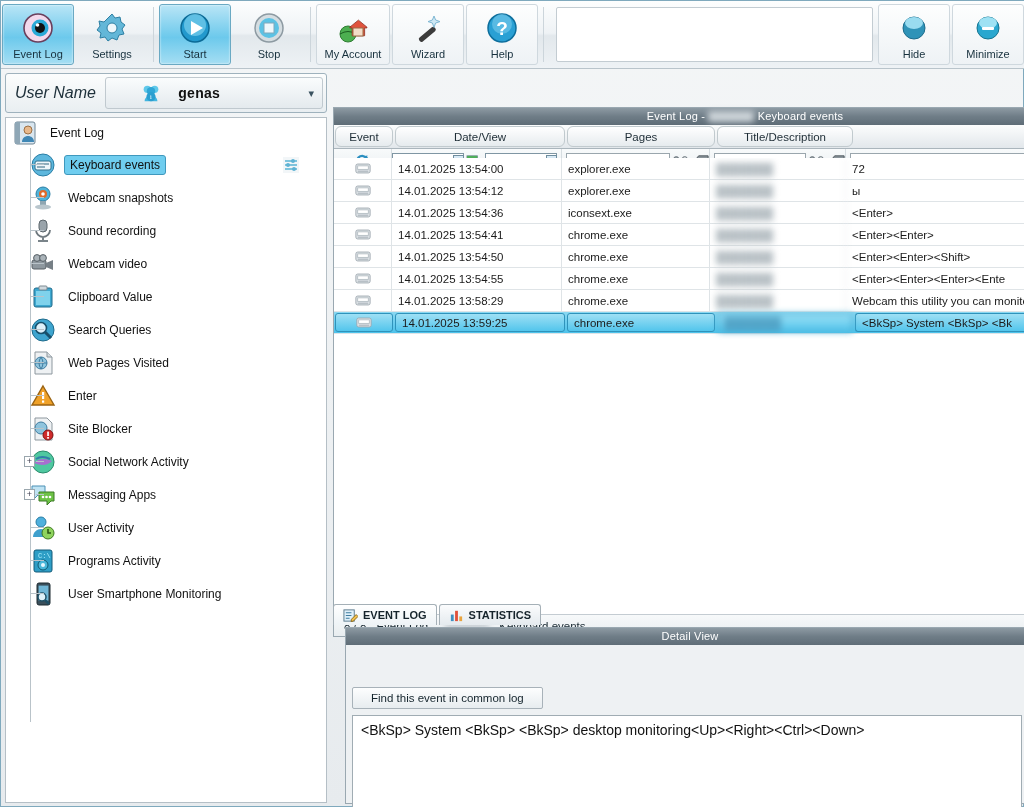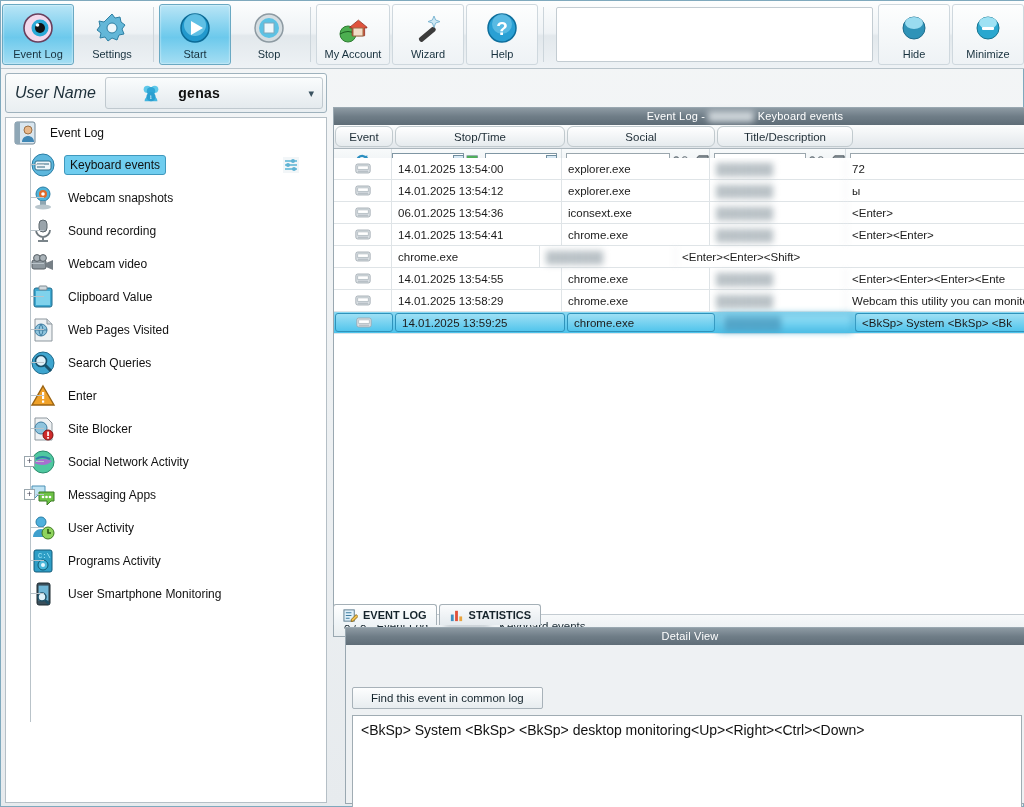--- a/index.html
+++ b/index.html
@@ -304,35 +304,35 @@
             <svg viewBox="0 0 26 26" class="tico">
               <rect x="4" y="4" width="18" height="19" rx="2" fill="#3ea8d0" stroke="#1f6b8c"></rect>
               <rect x="6" y="7" width="14" height="14" fill="#7fd2ec"></rect>
               <rect x="9" y="2" width="8" height="4" rx="1" fill="#cfd8dd" stroke="#7d8a92"></rect>
             </svg>
             <span class="tlbl">Clipboard Value</span>
           </div>
           <div class="tnode child">
             <div class="hline"></div>
             <svg viewBox="0 0 26 26" class="tico">
+              <circle cx="13" cy="13" r="11" fill="#3ea5cf" stroke="#1f6b8c"></circle>
+              <circle cx="11" cy="11" r="5.5" fill="#dff1f9" stroke="#17506b" stroke-width="1.6"></circle>
+              <path d="M15 15l6 6" stroke="#17506b" stroke-width="3"></path>
+            </svg>
+            <span class="tlbl">Search Queries</span>
+          </div>
+          <div class="tnode child">
+            <div class="hline"></div>
+            <svg viewBox="0 0 26 26" class="tico">
               <path d="M5 2h12l5 5v17H5z" fill="#eef1f3" stroke="#8d979e"></path>
               <path d="M17 2v5h5" fill="#d5dbdf" stroke="#8d979e"></path>
               <circle cx="11" cy="13" r="6" fill="#8fc4dd" stroke="#3f7ca0"></circle>
               <path d="M5 13h12M11 7q4 6 0 12M11 7q-4 6 0 12" stroke="#3f7ca0" fill="none"></path>
             </svg>
             <span class="tlbl">Web Pages Visited</span>
-          </div>
-          <div class="tnode child">
-            <div class="hline"></div>
-            <svg viewBox="0 0 26 26" class="tico">
-              <circle cx="13" cy="13" r="11" fill="#3ea5cf" stroke="#1f6b8c"></circle>
-              <circle cx="11" cy="11" r="5.5" fill="#dff1f9" stroke="#17506b" stroke-width="1.6"></circle>
-              <path d="M15 15l6 6" stroke="#17506b" stroke-width="3"></path>
-            </svg>
-            <span class="tlbl">Search Queries</span>
           </div>
           <div class="tnode child">
             <div class="hline"></div>
             <svg viewBox="0 0 26 26" class="tico">
               <path d="M13 3l11 19H2z" fill="#f0a229" stroke="#9a6312" stroke-width="1.4"></path>
               <rect x="12" y="9" width="2.2" height="7" fill="#fff"></rect>
               <rect x="12" y="17.5" width="2.2" height="2.2" fill="#fff"></rect>
             </svg>
             <span class="tlbl">Enter</span>
           </div>
@@ -407,22 +407,22 @@
 
     <div class="panel grid">
       <div class="ptitle">
         <span>Event Log -</span>
         <span class="blur"></span>
         <span>Keyboard events</span>
       </div>
 
       <div class="ghead" id="grid-head">
           <div class="gh" style="width: 58px;">Event</div>
-          <div class="gh" style="width: 170px;">Stop/Time</div>
-          <div class="gh" style="width: 148px;">Social</div>
+          <div class="gh" style="width: 170px;">Date/View</div>
+          <div class="gh" style="width: 148px;">Pages</div>
           <div class="gh" style="width: 136px;">Title/Description</div>
         </div>
 
       <div class="gfilter">
         <div class="fcell" style="width:58px; justify-content:center;">
           <svg width="17" height="17" viewBox="0 0 18 18">
             <path d="M14 6a6 6 0 1 0 .6 5" stroke="#2c8fc0" stroke-width="2.4" fill="none"></path>
             <path d="M14 2v5h-5z" fill="#2c8fc0"></path>
           </svg>
         </div>
@@ -516,21 +516,21 @@
             <div class="c" style="flex: 1 1 0%; border-right: none;">ы</div>
           </div>
           <div class="grow">
             <div class="c ev" style="width: 58px;">
               <svg width="16" height="13" viewBox="0 0 18 14">
                 <rect x="1" y="2" width="16" height="10" rx="2" fill="#e4e9ec" stroke="#9aa4ab"></rect>
                 <rect x="3" y="4" width="12" height="4" fill="#fff" stroke="#b3bcc2"></rect>
                 <path d="M3 10h12" stroke="#9aa4ab"></path>
               </svg>
             </div>
-            <div class="c" style="width: 170px;">06.01.2025 13:54:36</div>
+            <div class="c" style="width: 170px;">14.01.2025 13:54:36</div>
             <div class="c" style="width: 148px;">iconsext.exe</div>
             <div class="c blurcell" style="width: 136px; color: rgb(185, 193, 198);">███████</div>
             <div class="c" style="flex: 1 1 0%; border-right: none;">&lt;Enter&gt;</div>
           </div>
           <div class="grow">
             <div class="c ev" style="width: 58px;">
               <svg width="16" height="13" viewBox="0 0 18 14">
                 <rect x="1" y="2" width="16" height="10" rx="2" fill="#e4e9ec" stroke="#9aa4ab"></rect>
                 <rect x="3" y="4" width="12" height="4" fill="#fff" stroke="#b3bcc2"></rect>
                 <path d="M3 10h12" stroke="#9aa4ab"></path>
@@ -542,20 +542,21 @@
             <div class="c" style="flex: 1 1 0%; border-right: none;">&lt;Enter&gt;&lt;Enter&gt;</div>
           </div>
           <div class="grow">
             <div class="c ev" style="width: 58px;">
               <svg width="16" height="13" viewBox="0 0 18 14">
                 <rect x="1" y="2" width="16" height="10" rx="2" fill="#e4e9ec" stroke="#9aa4ab"></rect>
                 <rect x="3" y="4" width="12" height="4" fill="#fff" stroke="#b3bcc2"></rect>
                 <path d="M3 10h12" stroke="#9aa4ab"></path>
               </svg>
             </div>
+            <div class="c" style="width: 170px;">14.01.2025 13:54:50</div>
             <div class="c" style="width: 148px;">chrome.exe</div>
             <div class="c blurcell" style="width: 136px; color: rgb(185, 193, 198);">███████</div>
             <div class="c" style="flex: 1 1 0%; border-right: none;">&lt;Enter&gt;&lt;Enter&gt;&lt;Shift&gt;</div>
           </div>
           <div class="grow">
             <div class="c ev" style="width: 58px;">
               <svg width="16" height="13" viewBox="0 0 18 14">
                 <rect x="1" y="2" width="16" height="10" rx="2" fill="#e4e9ec" stroke="#9aa4ab"></rect>
                 <rect x="3" y="4" width="12" height="4" fill="#fff" stroke="#b3bcc2"></rect>
                 <path d="M3 10h12" stroke="#9aa4ab"></path>

